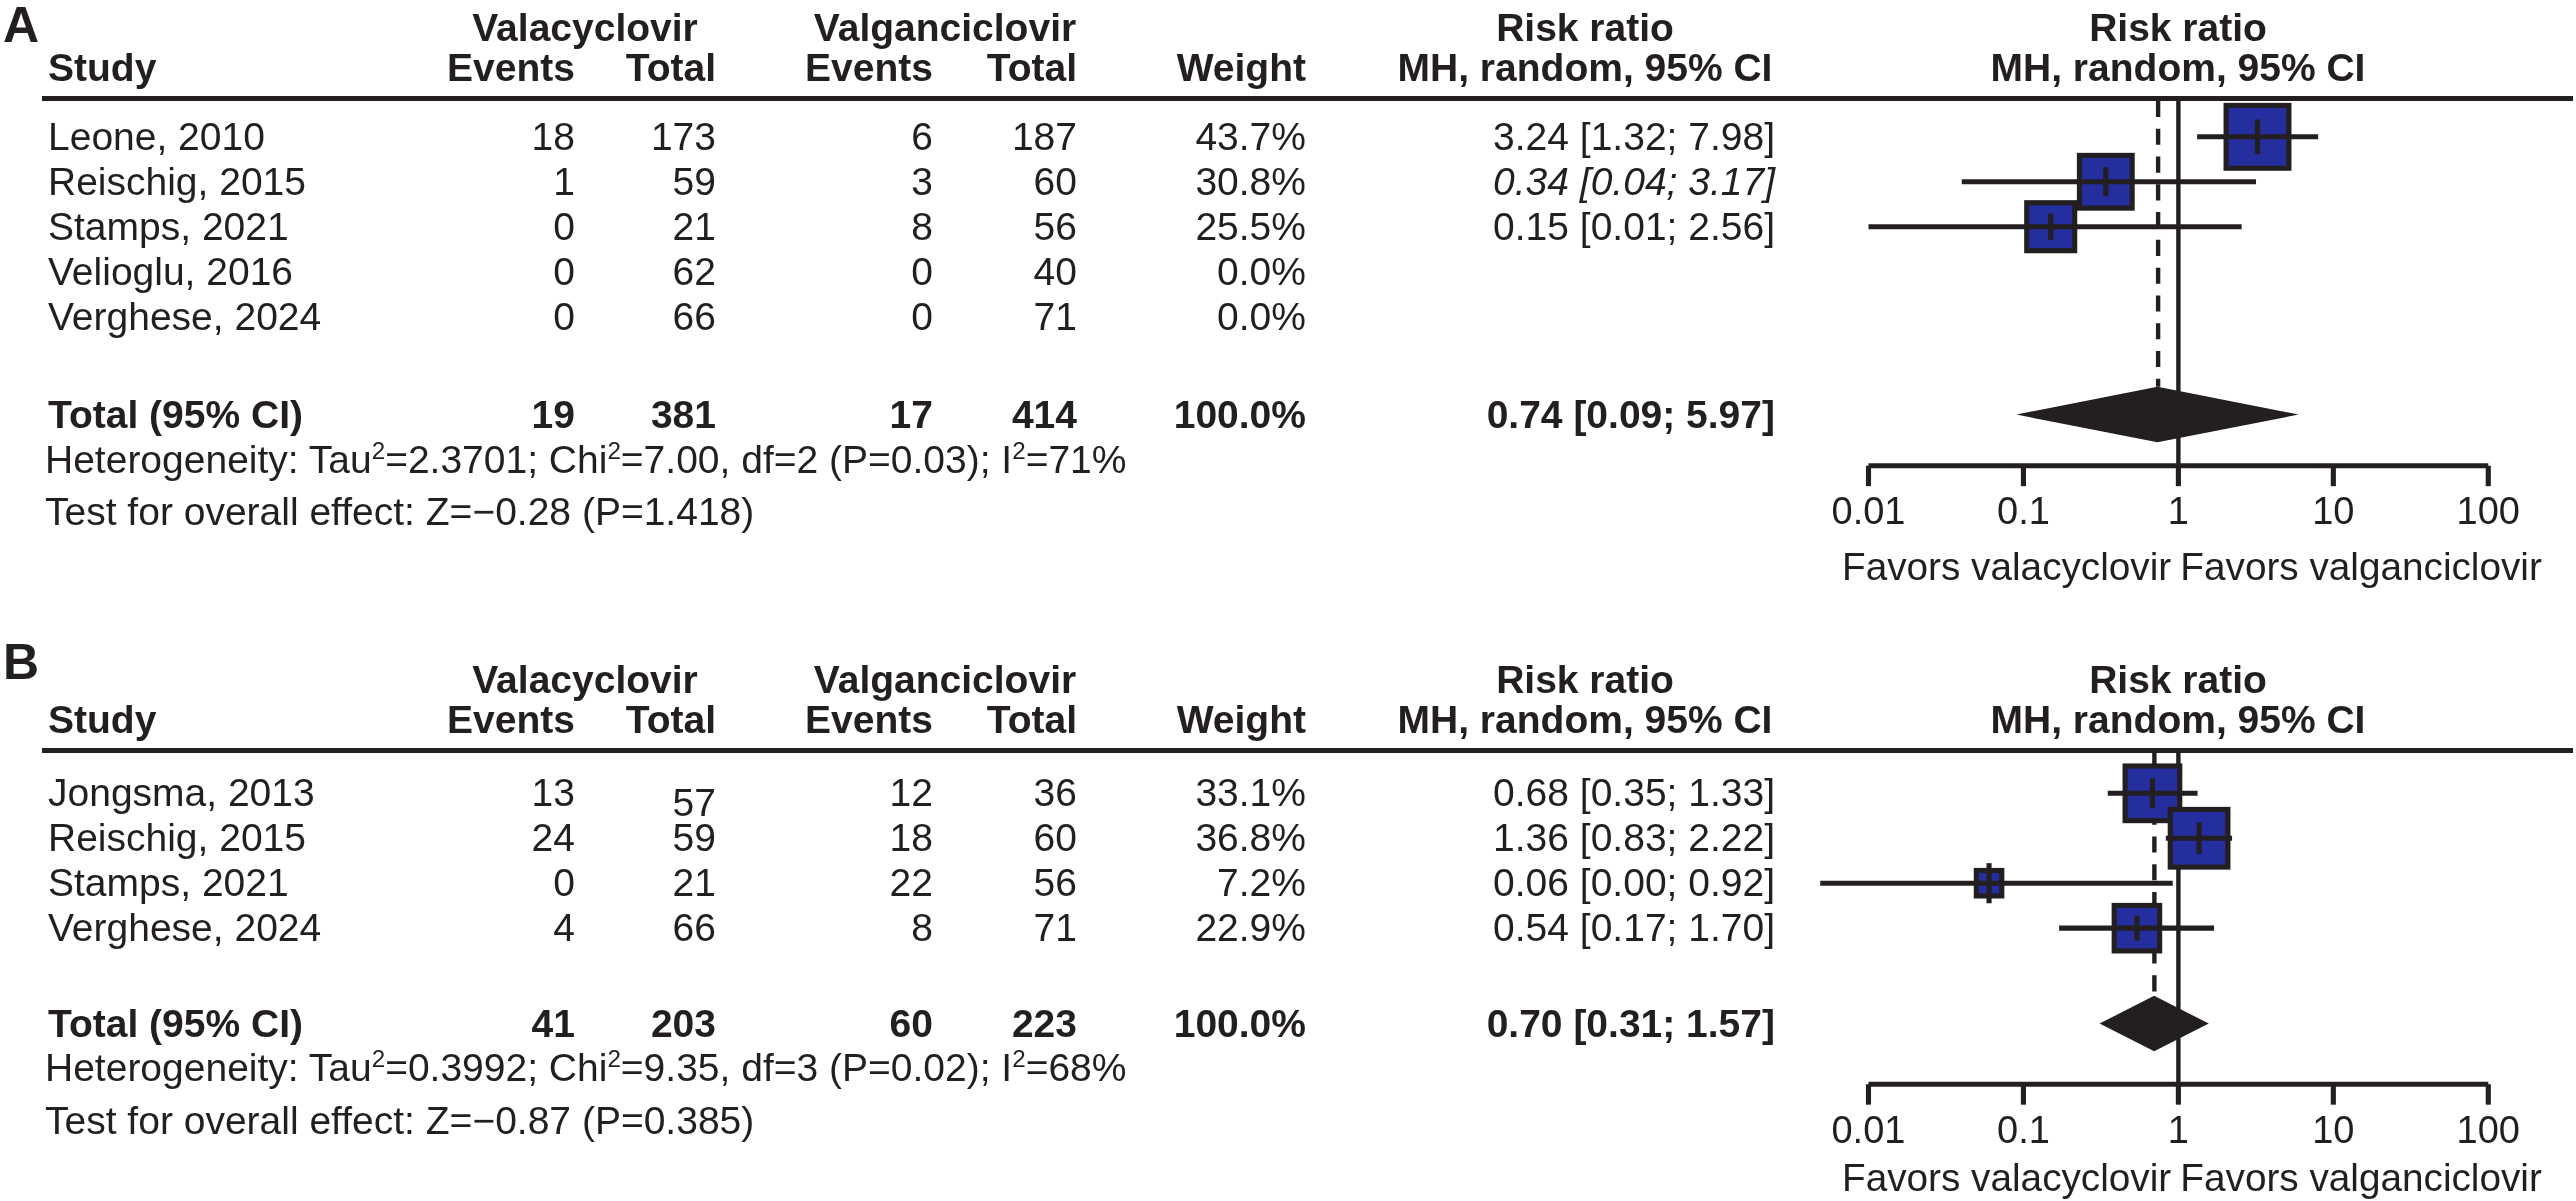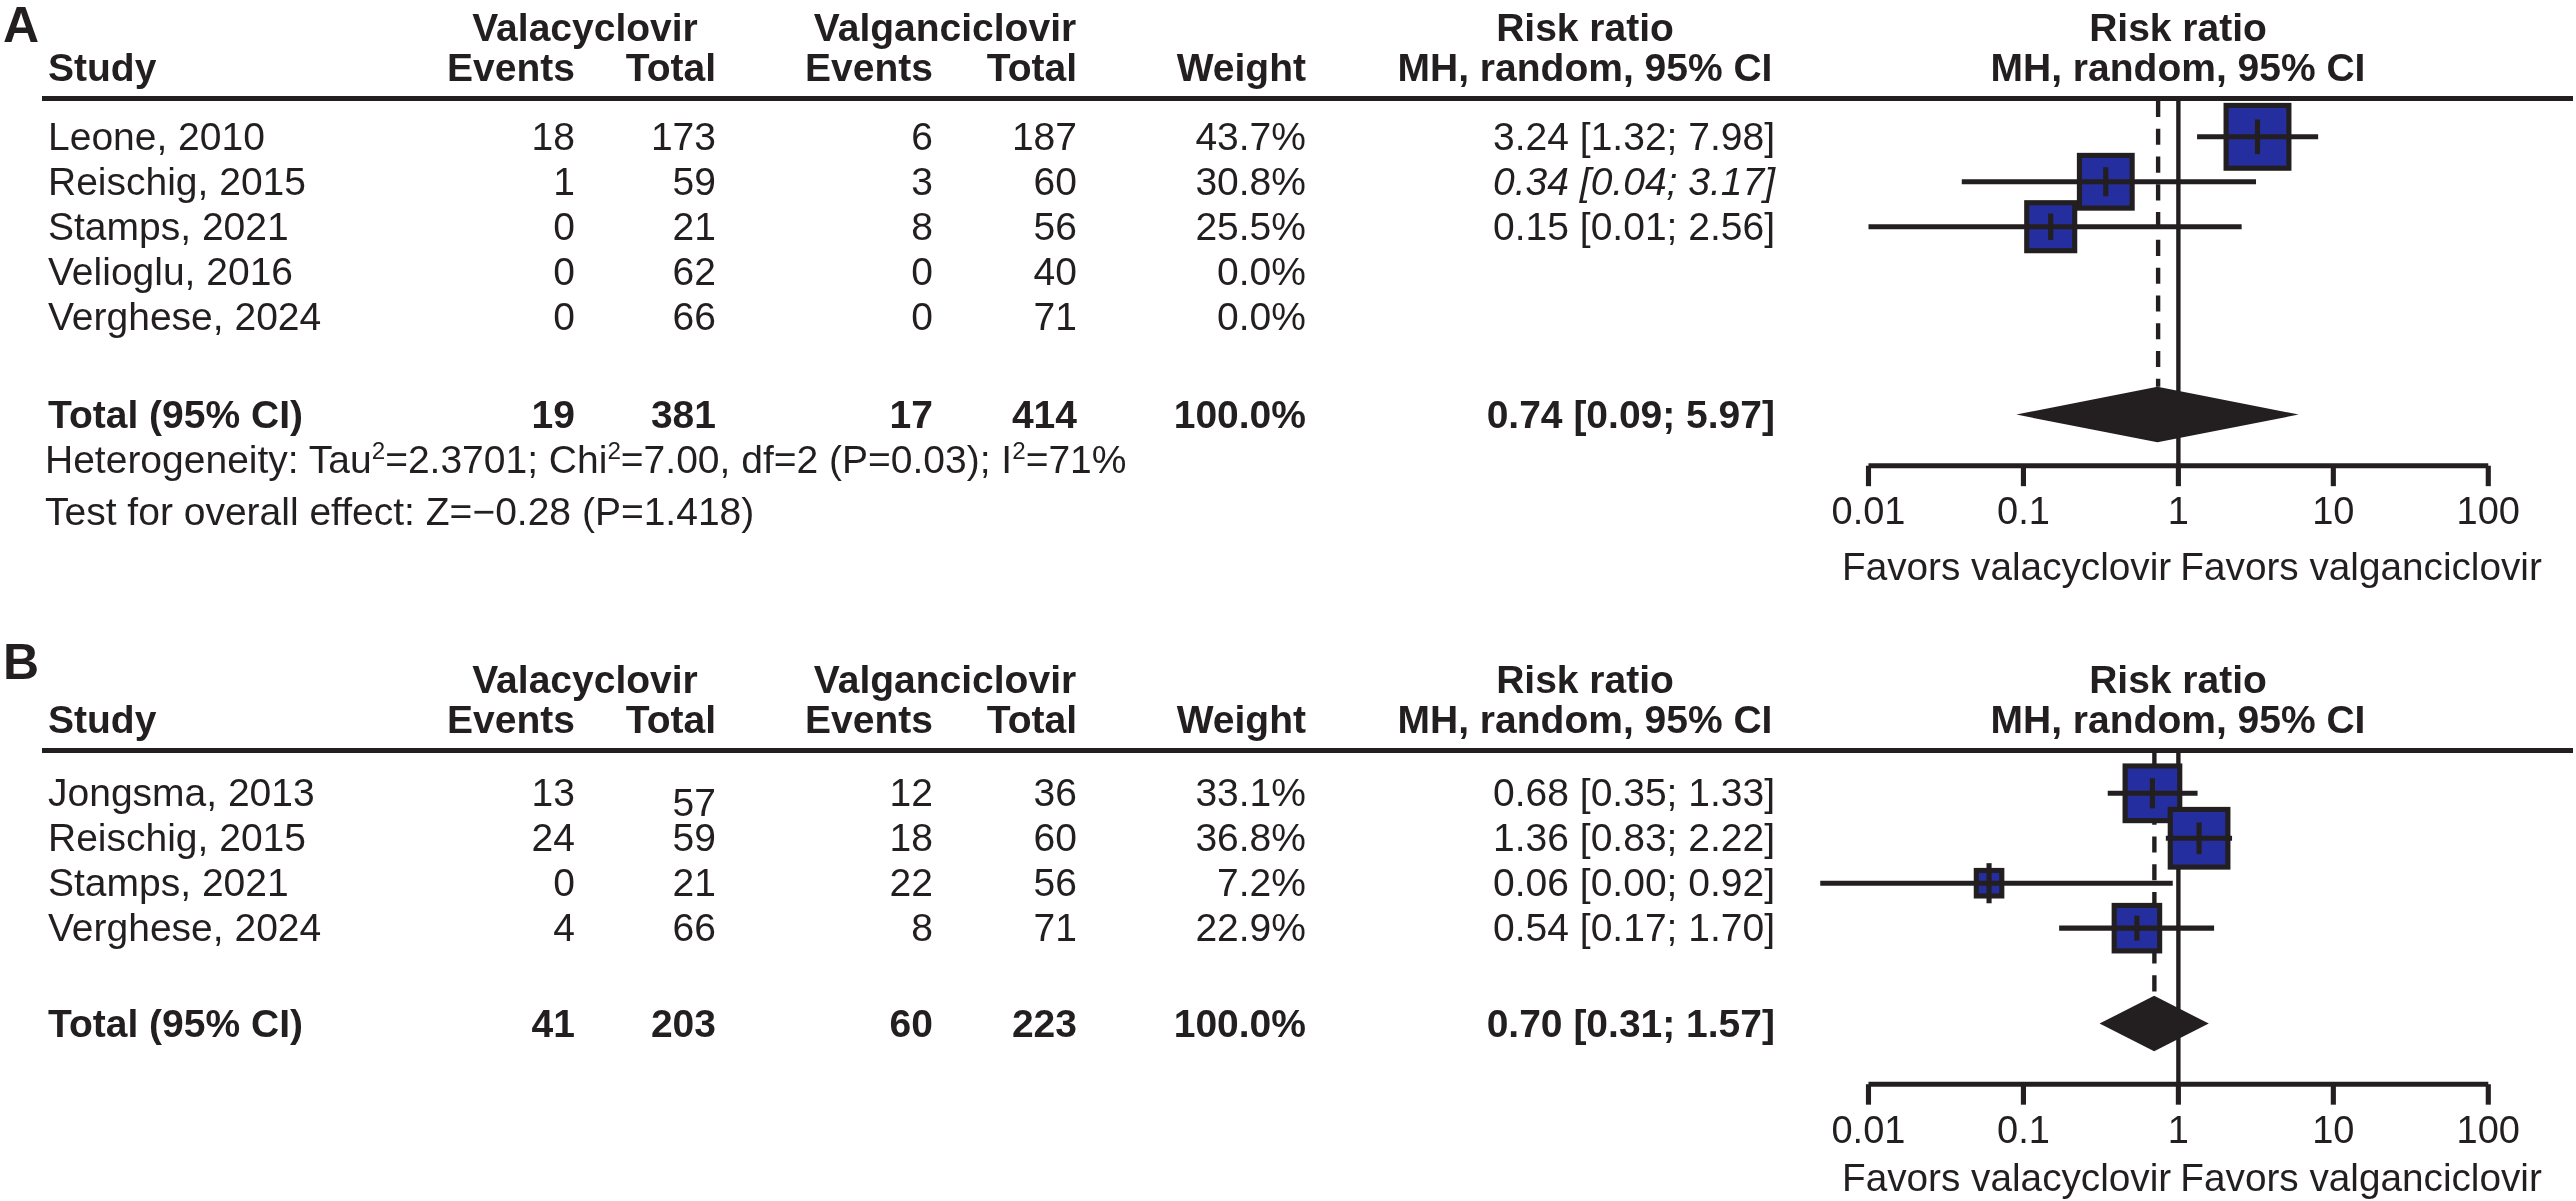--- a/index.html
+++ b/index.html
@@ -184,20 +184,22 @@
         <div class="c col-ci" style="top: 905px;">0.54 [0.17; 1.70]</div>
         <div class="c b col-study" style="top: 1001px;">Total (95% CI)</div>
         <div class="c b col-e1" style="top: 1001px;">41</div>
         <div class="c b col-t1" style="top: 1001px;">203</div>
         <div class="c b col-e2" style="top: 1001px;">60</div>
         <div class="c b col-t2" style="top: 1001px;">223</div>
         <div class="c b col-w" style="top: 1001px;">100.0%</div>
         <div class="c b col-ci" style="top: 1001px;">0.70 [0.31; 1.57]</div>
       </div>
 
+      <div class="note het" style="top: 1045px;">Heterogeneity: Tau<sup>2</sup>=0.3992; Chi<sup>2</sup>=9.35, df=3 (P=0.02); I<sup>2</sup>=68%</div>
+      <div class="note test" style="top: 1098px;">Test for overall effect: Z=−0.87 (P=0.385)</div>
 
       <svg class="plot" viewBox="0 0 1074 614" style="top: 753px; height: 449px;">
         <line x1="530" y1="0" x2="530" y2="453" stroke="#231f20" stroke-width="6"></line>
         <line x1="497.16078448302244" y1="0" x2="497.16078448302244" y2="332" stroke="#231f20" stroke-width="6" stroke-dasharray="22 16"></line>
         <rect x="457.09569984825157" y="17.60381035452943" width="74.79237929094114" height="74.79237929094114" fill="#252e9e" stroke="#231f20" stroke-width="7"></rect>
         <line x1="433.3424254022584" y1="55" x2="556.2565478850222" y2="55" stroke="#231f20" stroke-width="7"></line>
         <line x1="494.4918894937221" y1="34.43209569499118" x2="494.4918894937221" y2="75.56790430500882" stroke="#231f20" stroke-width="7"></line>
         <rect x="518.879296265418" y="77.06904769093194" width="78.86190461813612" height="78.86190461813612" fill="#252e9e" stroke="#231f20" stroke-width="7"></rect>
         <line x1="512.8445555837277" y1="116.5" x2="603.4268305835354" y2="116.5" stroke="#231f20" stroke-width="7"></line>
         <line x1="558.3102485744861" y1="94.81297623001257" x2="558.3102485744861" y2="138.18702376998743" stroke="#231f20" stroke-width="7"></line>

